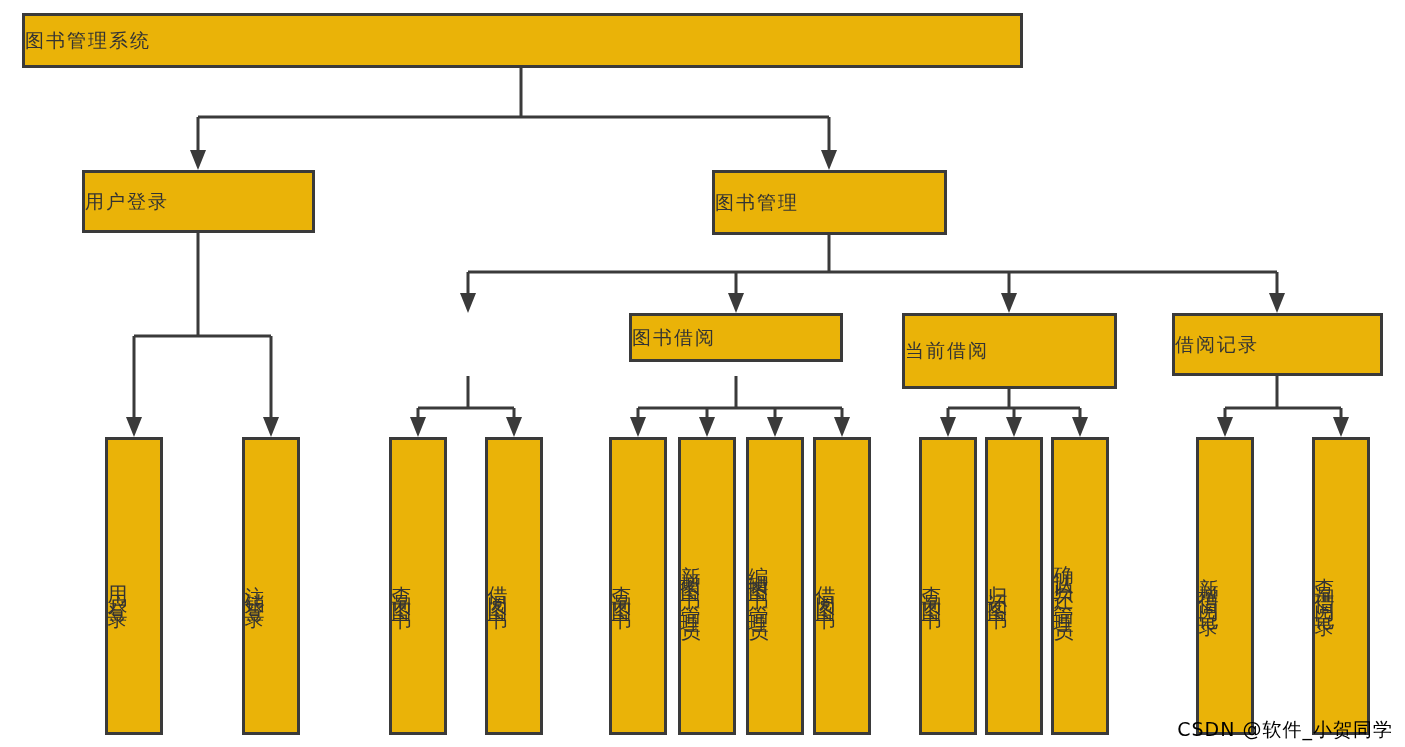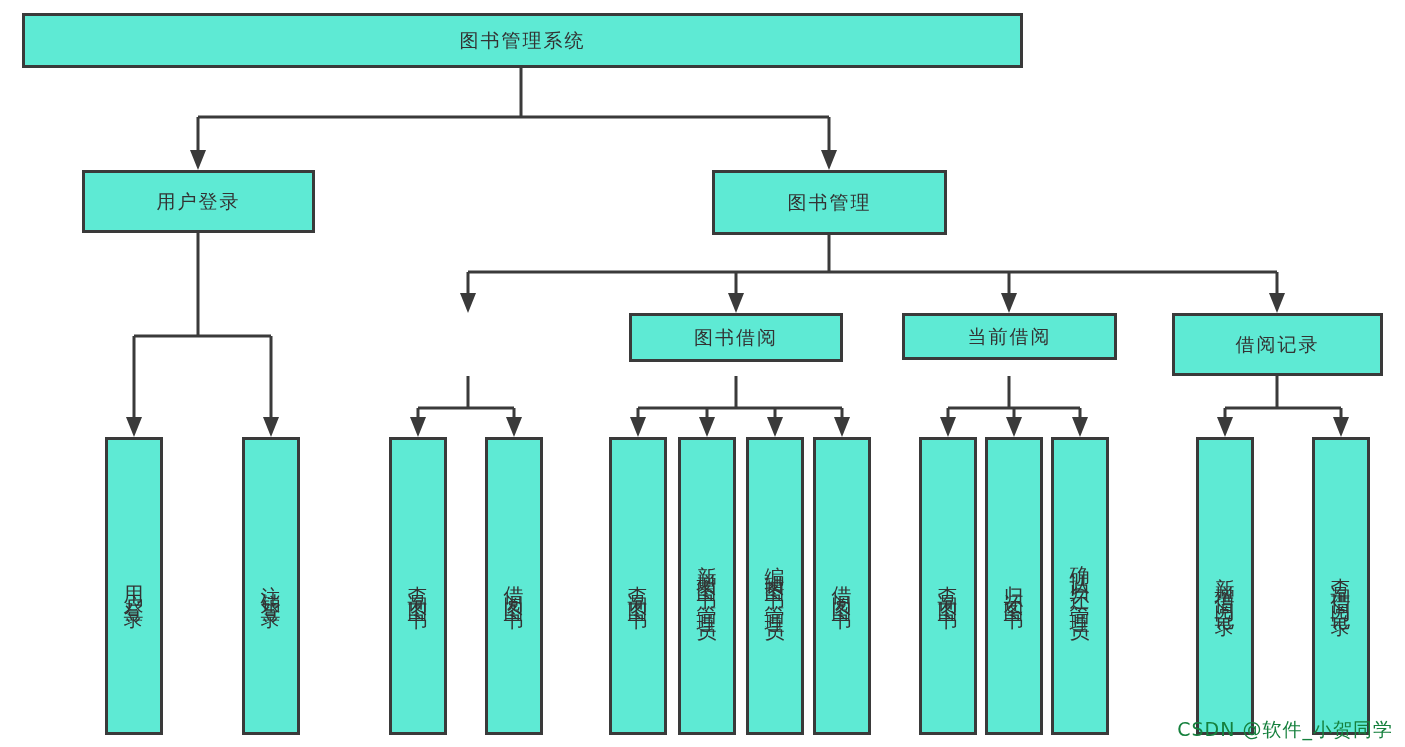--- a/index.html
+++ b/index.html
@@ -2,32 +2,32 @@
 <html><head>
 <meta charset="utf-8">
 <style>
   html,body{margin:0;padding:0;background:#ffffff;}
   .stage{
     position:relative;width:1405px;height:747px;background:#ffffff;
     font-family:"DejaVu Sans","Liberation Sans",sans-serif;overflow:hidden;
   }
   .wires{position:absolute;left:0;top:0;z-index:1;}
   .box{
-    position:absolute;box-sizing:border-box;background:#5eead4;
-    border:3px solid #3a3a3a;display:flex;align-items:center;justify-content:center;
+    position:absolute;box-sizing:border-box;background:#eab308;
+    border:3px solid #3a3a3a;display:flex;align-items:center;
     z-index:2;color:#333333;
   }
   .hlabel{font-size:19px;letter-spacing:2px;white-space:nowrap;color:#333333;}
   .vlabel{
     writing-mode:vertical-rl;text-orientation:mixed;
     font-size:20px;letter-spacing:8px;color:#333333;line-height:1;
   }
   .watermark{
     position:absolute;right:12px;bottom:4px;z-index:6;
-    font-size:19px;letter-spacing:1px;color:#15803d;white-space:nowrap;
+    font-size:19px;letter-spacing:1px;color:#000000;white-space:nowrap;
   }
 </style>
 </head>
 <body>
 
 <div class="stage">
 
   <svg class="wires" width="1405" height="747" viewBox="0 0 1405 747" aria-hidden="true">
     <path fill="none" stroke="#3a3a3a" stroke-width="3" d="
       M521,68 V117 M198,117 H829 M198,117 V153 M829,117 V153
@@ -67,21 +67,21 @@
   <div class="box" style="left:82px;top:170px;width:233px;height:63px">
     <span class="hlabel">用户登录</span>
   </div>
   <div class="box" style="left:712px;top:170px;width:235px;height:65px">
     <span class="hlabel">图书管理</span>
   </div>
 
   <div class="box" style="left:629px;top:313px;width:214px;height:49px">
     <span class="hlabel">图书借阅</span>
   </div>
-  <div class="box" style="left:902px;top:313px;width:215px;height:47px">
+  <div class="box" style="left:902px;top:313px;width:215px;height:76px">
     <span class="hlabel">当前借阅</span>
   </div>
   <div class="box" style="left:1172px;top:313px;width:211px;height:63px">
     <span class="hlabel">借阅记录</span>
   </div>
 
   <div class="box" style="left:105px;top:437px;width:58px;height:298px">
     <span class="vlabel">用户登录</span>
   </div>
   <div class="box" style="left:242px;top:437px;width:58px;height:298px">

